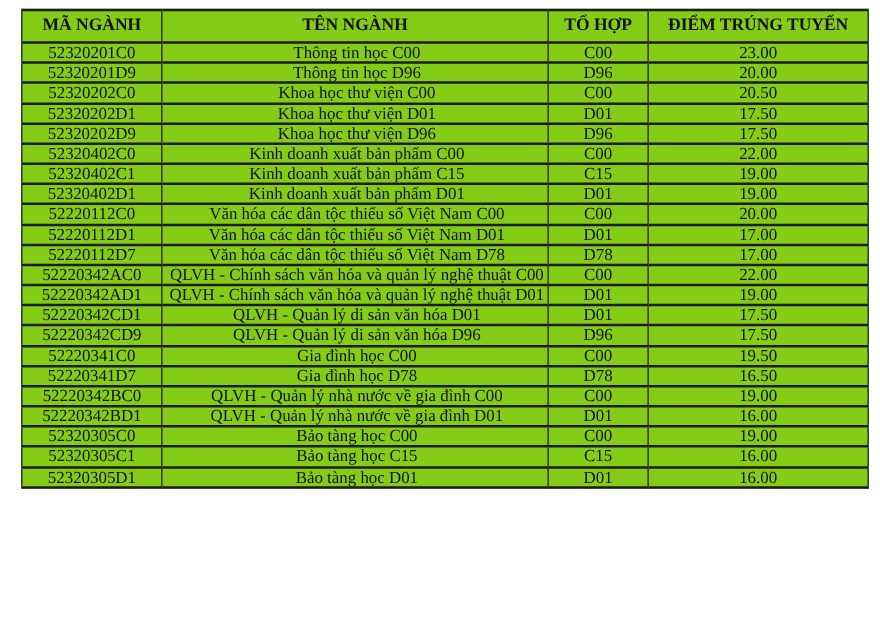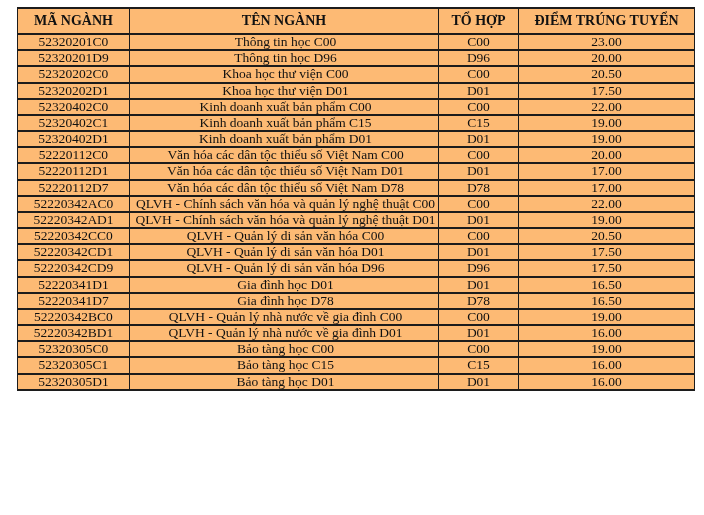--- a/index.html
+++ b/index.html
@@ -14,21 +14,21 @@
     font-family: "Liberation Serif", "DejaVu Serif", serif;
     color: #111111;
   }
   table.scores {
     position: absolute;
     left: 17px;
     top: 7px;
     width: 677px;
     border-collapse: collapse;
     table-layout: fixed;
-    background: #fdba74;
+    background: #84cc16;
   }
   table.scores col.c-code  { width: 112px; }
   table.scores col.c-name  { width: 309px; }
   table.scores col.c-combo { width: 80px; }
   table.scores col.c-score { width: 176px; }
 
   table.scores th, table.scores td {
     border: 1px solid #1c1c1c;
     border-top-width: 2px;
     border-bottom-width: 2px;
@@ -92,20 +92,26 @@
         <td class="col-combo">C00</td>
         <td class="col-score">20.50</td>
       </tr>
       <tr>
         <td class="col-code">52320202D1</td>
         <td class="col-name">Khoa học thư viện D01</td>
         <td class="col-combo">D01</td>
         <td class="col-score">17.50</td>
       </tr>
       <tr>
+        <td class="col-code">52320202D9</td>
+        <td class="col-name">Khoa học thư viện D96</td>
+        <td class="col-combo">D96</td>
+        <td class="col-score">17.50</td>
+      </tr>
+      <tr>
         <td class="col-code">52320402C0</td>
         <td class="col-name">Kinh doanh xuất bản phẩm C00</td>
         <td class="col-combo">C00</td>
         <td class="col-score">22.00</td>
       </tr>
       <tr>
         <td class="col-code">52320402C1</td>
         <td class="col-name">Kinh doanh xuất bản phẩm C15</td>
         <td class="col-combo">C15</td>
         <td class="col-score">19.00</td>
@@ -140,42 +146,36 @@
         <td class="col-combo">C00</td>
         <td class="col-score">22.00</td>
       </tr>
       <tr>
         <td class="col-code">52220342AD1</td>
         <td class="col-name">QLVH - Chính sách văn hóa và quản lý nghệ thuật D01</td>
         <td class="col-combo">D01</td>
         <td class="col-score">19.00</td>
       </tr>
       <tr>
-        <td class="col-code">52220342CC0</td>
-        <td class="col-name">QLVH - Quản lý di sản văn hóa C00</td>
-        <td class="col-combo">C00</td>
-        <td class="col-score">20.50</td>
-      </tr>
-      <tr>
         <td class="col-code">52220342CD1</td>
         <td class="col-name">QLVH - Quản lý di sản văn hóa D01</td>
         <td class="col-combo">D01</td>
         <td class="col-score">17.50</td>
       </tr>
       <tr>
         <td class="col-code">52220342CD9</td>
         <td class="col-name">QLVH - Quản lý di sản văn hóa D96</td>
         <td class="col-combo">D96</td>
         <td class="col-score">17.50</td>
       </tr>
       <tr>
-        <td class="col-code">52220341D1</td>
-        <td class="col-name">Gia đình học D01</td>
-        <td class="col-combo">D01</td>
-        <td class="col-score">16.50</td>
+        <td class="col-code">52220341C0</td>
+        <td class="col-name">Gia đình học C00</td>
+        <td class="col-combo">C00</td>
+        <td class="col-score">19.50</td>
       </tr>
       <tr>
         <td class="col-code">52220341D7</td>
         <td class="col-name">Gia đình học D78</td>
         <td class="col-combo">D78</td>
         <td class="col-score">16.50</td>
       </tr>
       <tr>
         <td class="col-code">52220342BC0</td>
         <td class="col-name">QLVH - Quản lý nhà nước về gia đình C00</td>

